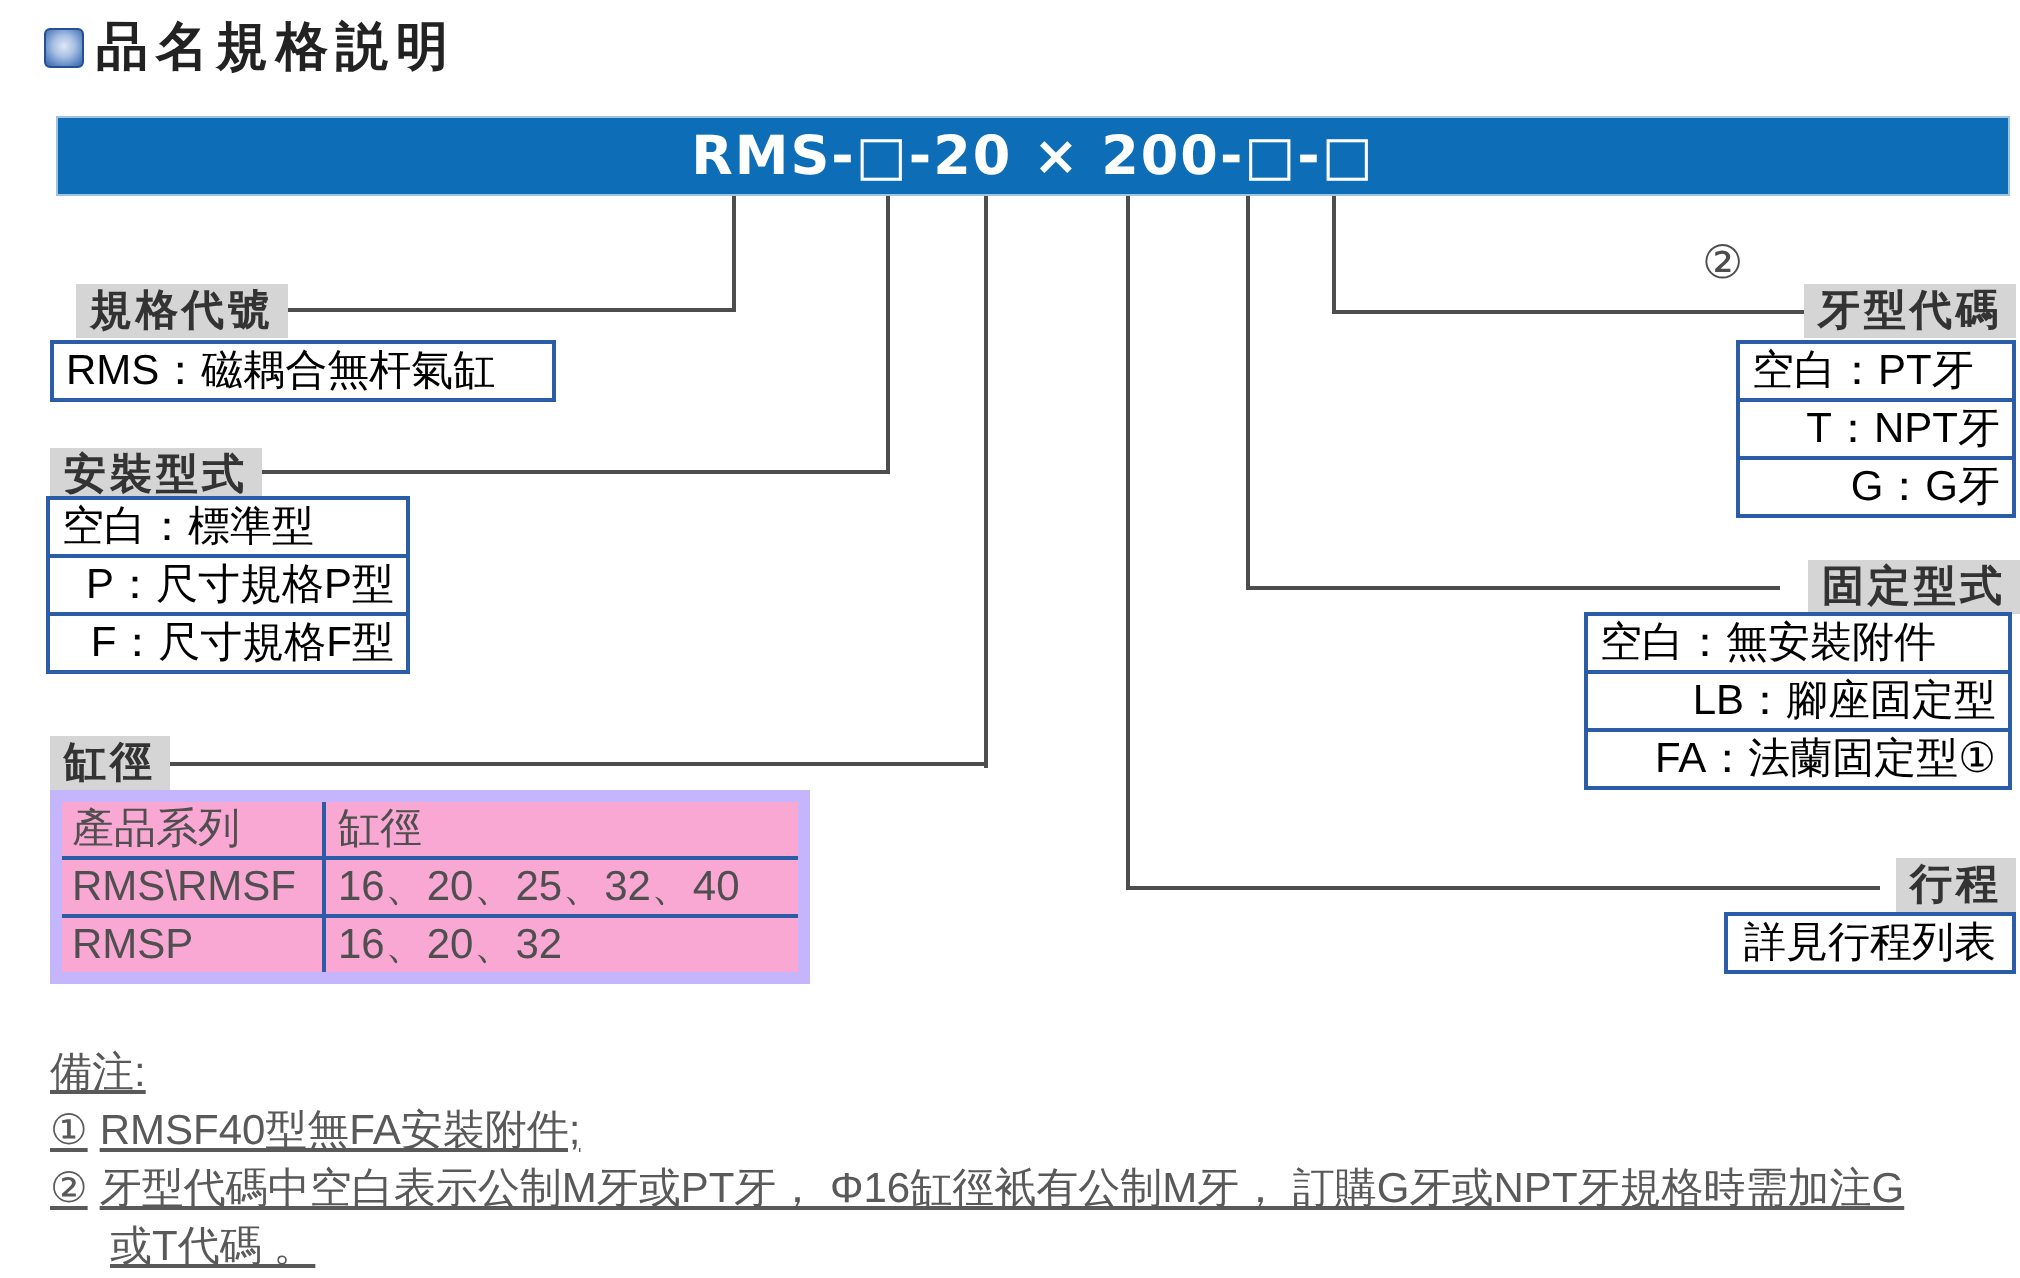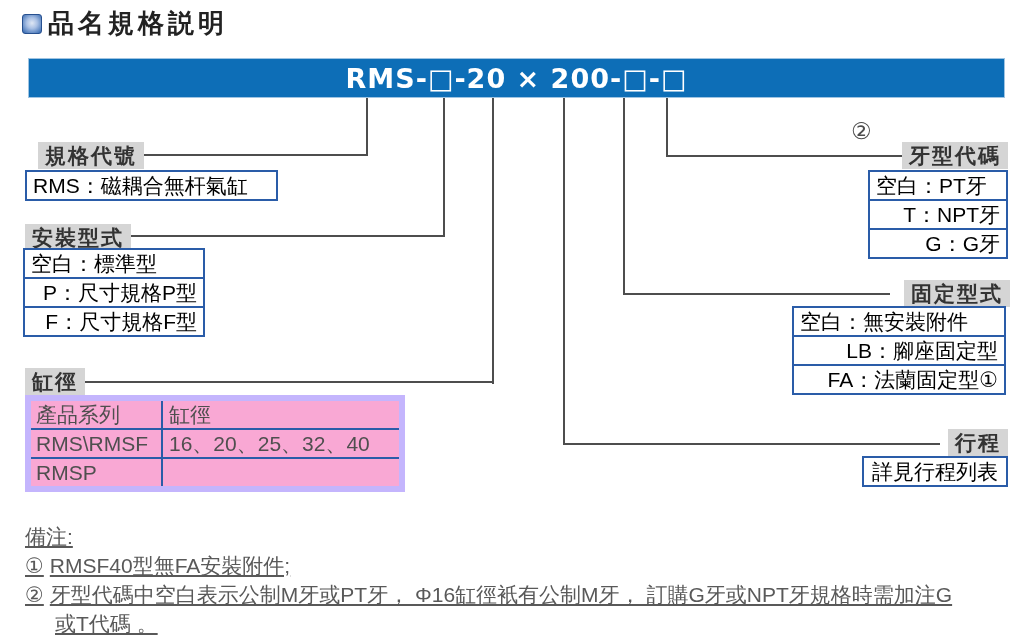--- a/index.html
+++ b/index.html
@@ -98,20 +98,21 @@
     <div class="trow">
       <div class="tc1">產品系列</div>
       <div class="tc2">缸徑</div>
     </div>
     <div class="trow">
       <div class="tc1">RMS\RMSF</div>
       <div class="tc2">16、20、25、32、40</div>
     </div>
     <div class="trow">
       <div class="tc1">RMSP</div>
+      <div class="tc2">16、20、32</div>
     </div>
   </div>
 
   <div class="sup2">②</div>
   <div class="lbl" style="right:2px;top:142px">牙型代碼</div>
   <div class="box" style="right:2px;top:170px;width:136px">
     <div class="row">空白：PT牙</div>
     <div class="row">T：NPT牙</div>
     <div class="row">G：G牙</div>
   </div>

